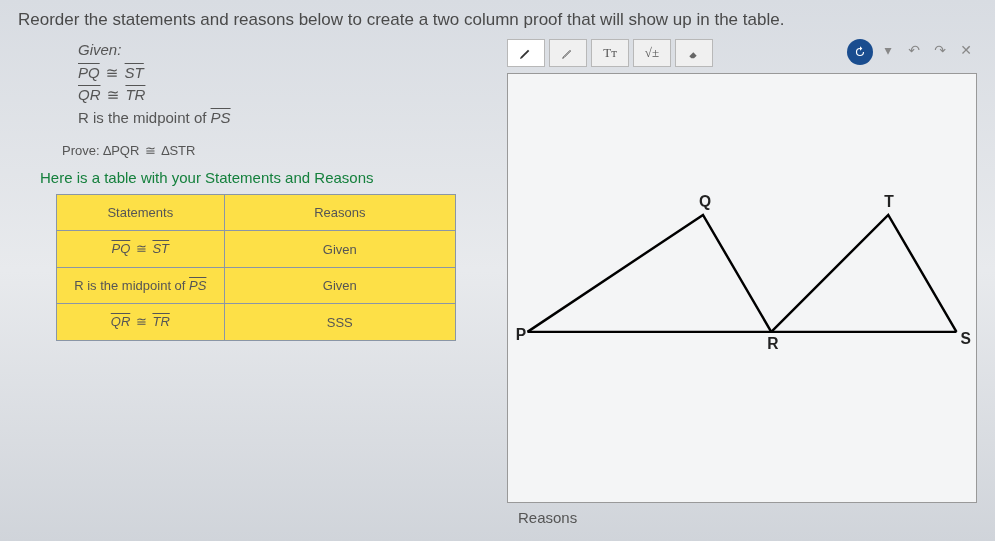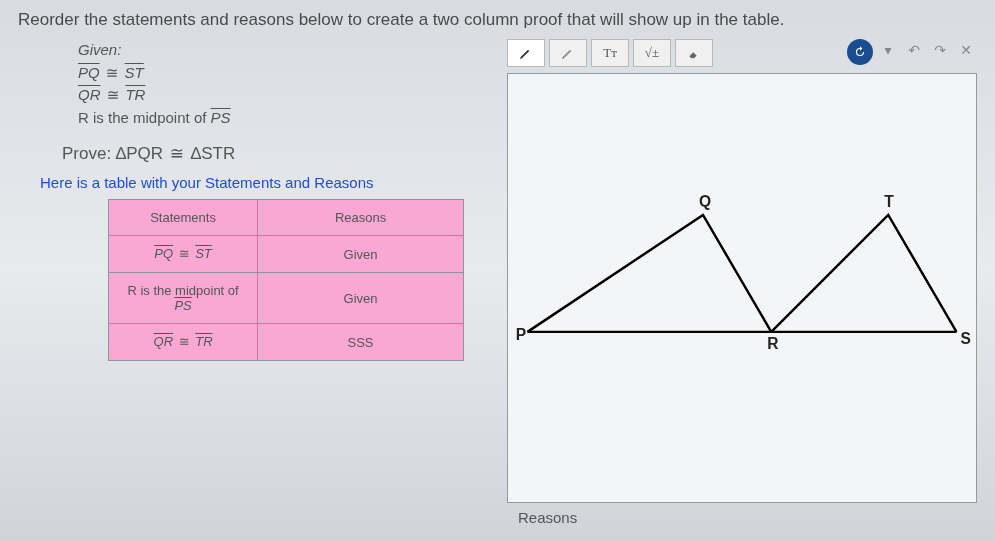--- a/index.html
+++ b/index.html
@@ -34,35 +34,35 @@
     .math-line { white-space: nowrap; }
     .overline {
       text-decoration: overline;
       font-style: italic;
       display: inline-block;
     }
     .cong { font-family: 'Times New Roman', serif; padding: 0 2px; }
     .prove {
       margin-left: 44px;
       margin-top: 14px;
-      font-size: 17px;
+      font-size: 13px;
       color: #555;
     }
     .here-is {
       margin-left: 22px;
       margin-top: 10px;
       font-size: 15px;
-      color: #1d4ed8;
+      color: #15803d;
     }
     table.proof {
-      margin-left: 90px;
+      margin-left: 38px;
       margin-top: 8px;
       border-collapse: collapse;
-      width: 356px;
-      background: #f9a8d4;
+      width: 400px;
+      background: #fde047;
       font-size: 13px;
       color: #555;
     }
     table.proof td, table.proof th {
       border: 1px solid #8a96a6;
       padding: 10px 12px;
       text-align: center;
       vertical-align: middle;
     }
     table.proof th { font-weight: 500; }

